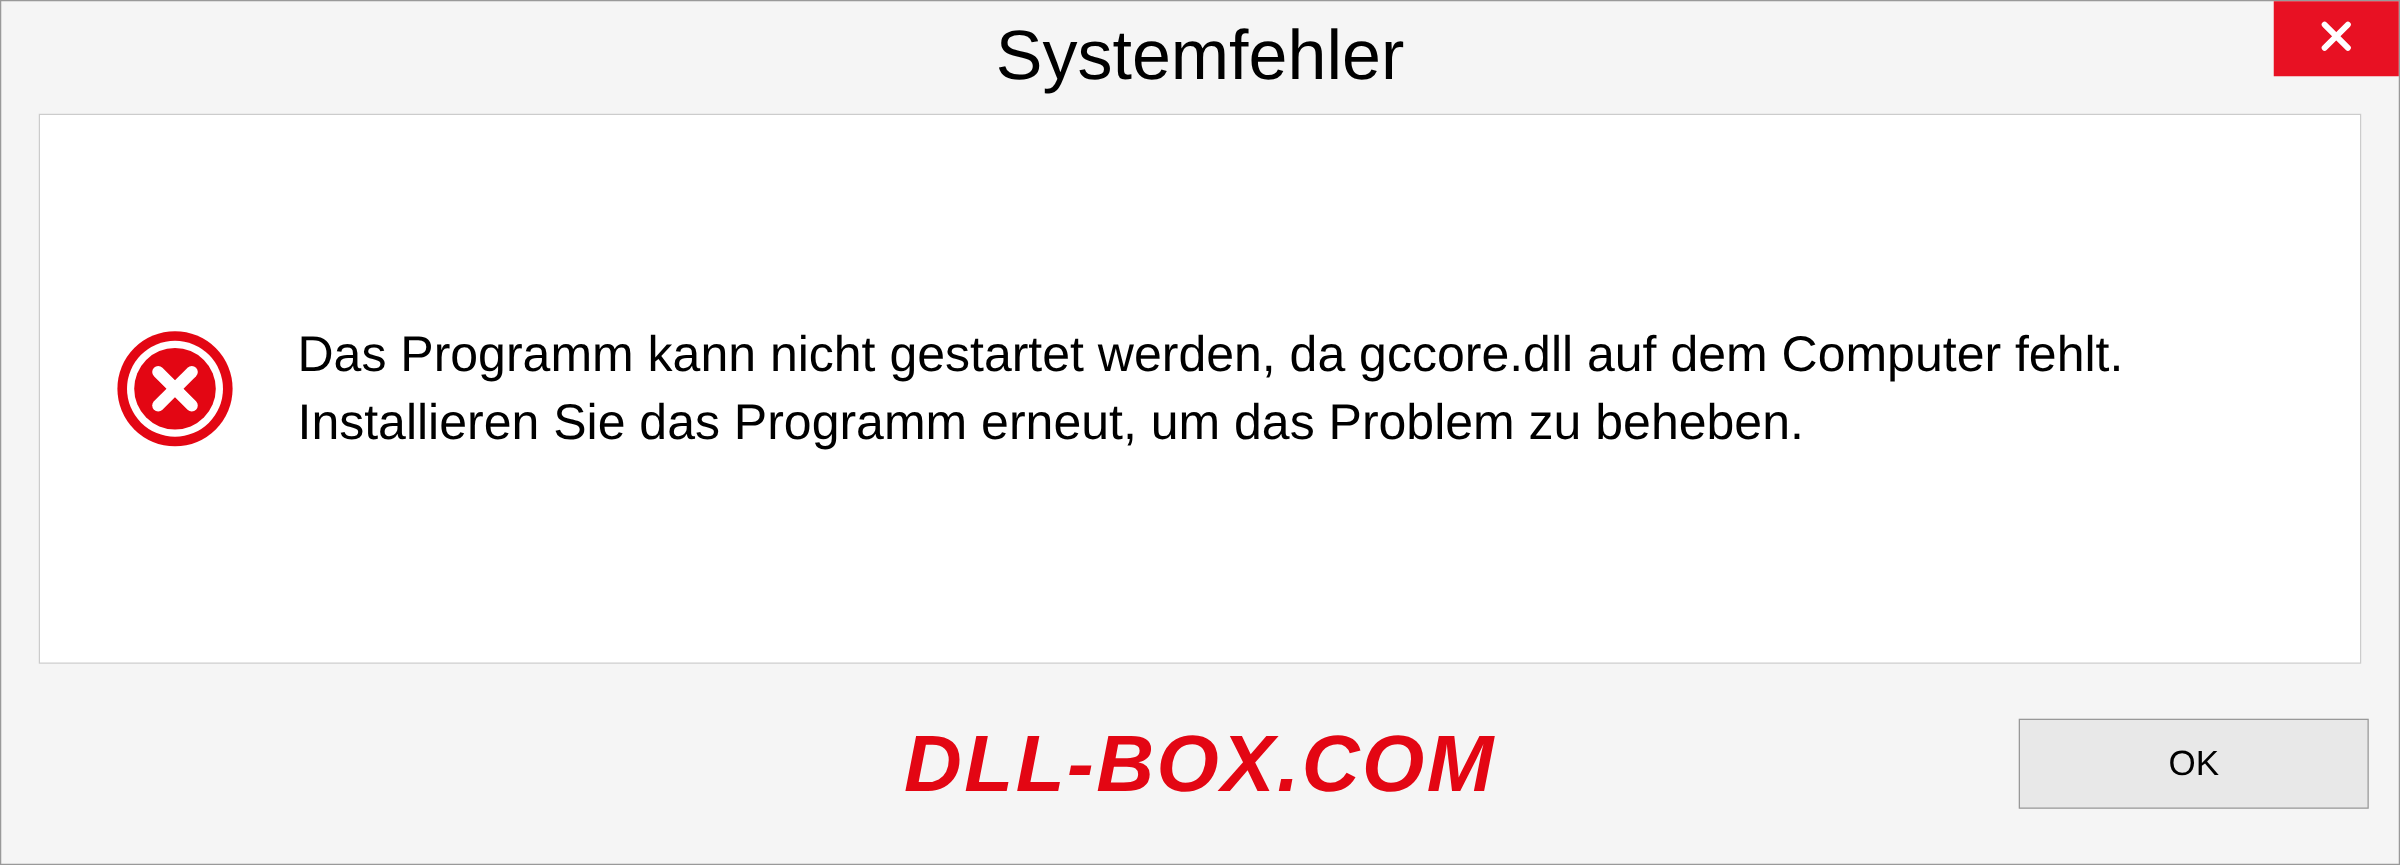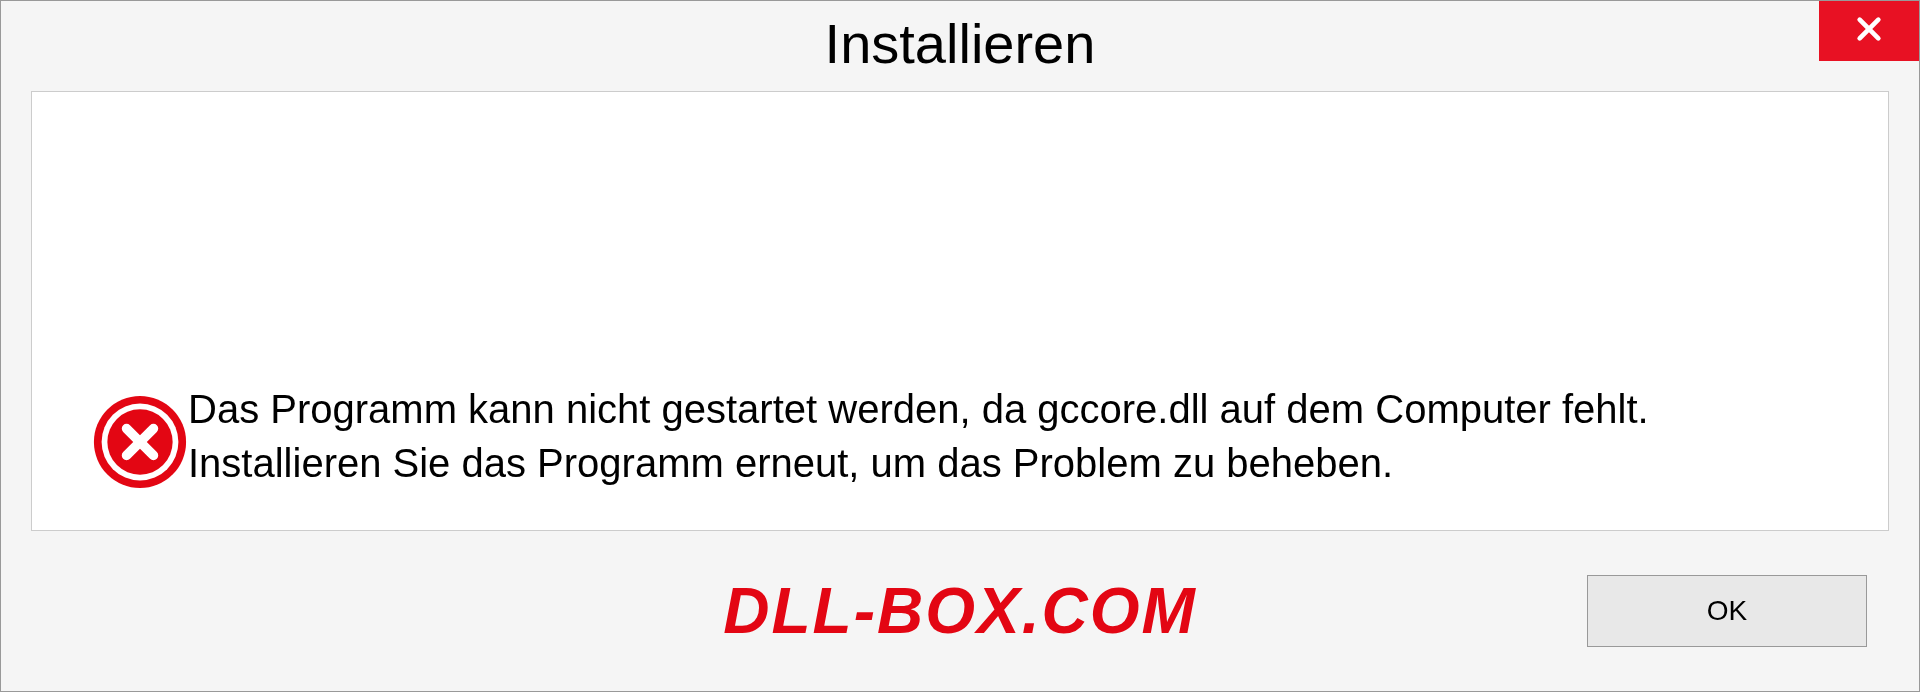--- a/index.html
+++ b/index.html
@@ -50,40 +50,41 @@
     .close-button svg {
       width: 32px;
       height: 32px;
     }
     .content-area {
       flex: 1;
       margin: 10px 30px 20px 30px;
       background: #fff;
       border: 1px solid #ccc;
       display: flex;
-      align-items: flex-end;
+      align-items: center;
       padding: 40px 60px;
+      gap: 50px;
     }
     .error-icon {
       flex-shrink: 0;
       width: 96px;
       height: 96px;
     }
     .message {
       font-size: 40px;
       line-height: 1.35;
       color: #000;
       font-weight: 400;
     }
     .footer {
       height: 140px;
       display: flex;
       align-items: center;
       justify-content: flex-end;
-      padding: 0 52px 20px 40px;
+      padding: 0 24px 20px 40px;
       position: relative;
     }
     .watermark {
       position: absolute;
       left: 50%;
       transform: translateX(-50%);
       font-size: 64px;
       font-weight: 900;
       font-style: italic;
       color: #e30613;
@@ -101,21 +102,21 @@
       align-items: center;
       justify-content: center;
       cursor: pointer;
     }
   </style>
 </head>
 <body>
 
 <div class="dialog">
   <div class="titlebar">
-    <div class="title">Installieren</div>
+    <div class="title">Systemfehler</div>
     <div class="close-button">
       <span>
         <svg viewBox="0 0 24 24" fill="none" stroke="#fff" stroke-width="3.5" stroke-linecap="round">
           <line x1="5" y1="5" x2="19" y2="19"></line>
           <line x1="19" y1="5" x2="5" y2="19"></line>
         </svg>
       </span>
     </div>
   </div>
 

